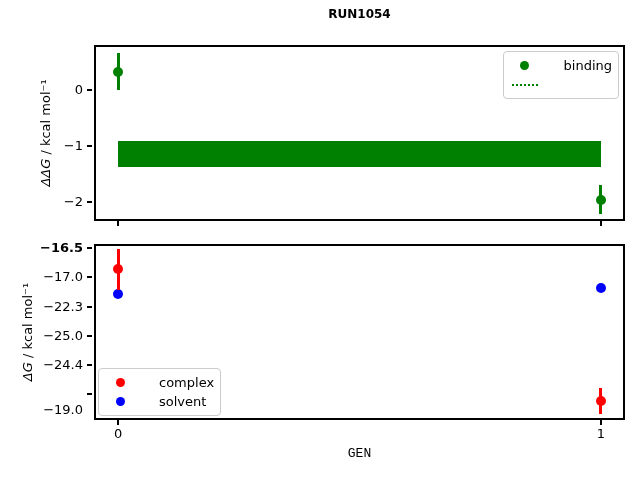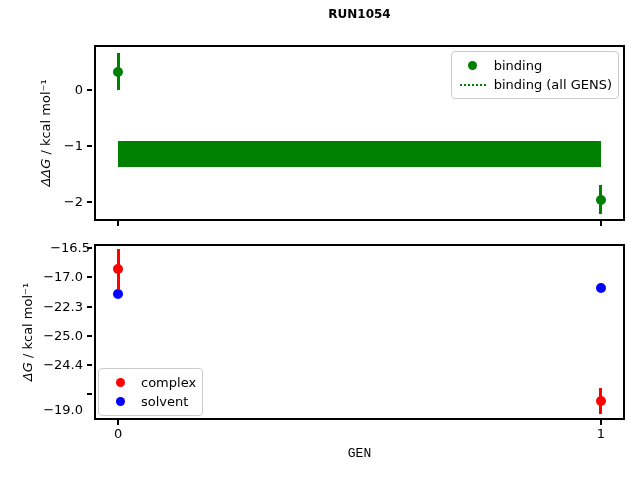--- a/index.html
+++ b/index.html
@@ -22,21 +22,21 @@
   .xticklabel{text-align:center;}
   .pt{position:absolute;width:10px;height:10px;border-radius:50%;}
   .errbar{position:absolute;}
   .band{position:absolute;}
   .legend{position:absolute;background:rgba(255,255,255,0.85);border:1px solid #cccccc;
     border-radius:4px;padding:4px 6px;}
   .legend-top{top:51px;right:21px;}
   .legend-bottom{top:368px;left:98px;}
   .legend-row{display:flex;align-items:center;height:19px;}
   .legend-marker{width:30px;display:flex;justify-content:center;align-items:center;}
-  .legend-label{font-size:13px;margin-left:6px;white-space:nowrap;}
+  .legend-label{font-size:13px;margin-left:24px;white-space:nowrap;}
   .dot{width:9px;height:9px;border-radius:50%;display:inline-block;}
   .green{background:#008000;} .blue{background:#0000ff;} .red{background:#ff0000;}
   .dotted-line{width:26px;height:0;border-top:2px dotted #008000;display:inline-block;}
 </style>
 </head>
 <body>
 
 <div class="figure" id="figure">
 
   <div class="title">RUN1054</div>
@@ -55,21 +55,20 @@
     <div class="legend-row">
       <span class="legend-marker">
           <span class="dot green"></span>
         </span>
       <span class="legend-label">binding</span>
     </div>
     <div class="legend-row">
       <span class="legend-marker">
           <span class="dotted-line"></span>
         </span>
-      <span class="legend-label">binding (all GENS)</span>
     </div>
   </div>
 
   <div class="legend legend-bottom">
     <div class="legend-row">
       <span class="legend-marker">
           <span class="dot red"></span>
         </span>
       <span class="legend-label">complex</span>
     </div>
@@ -96,21 +95,21 @@
     <div class="tick" style="left: 599.864px; top: 221px; width: 2px; height: 5px;"></div>
     <div class="errbar" style="left: 116.636px; top: 291.362px; width: 3px; height: 5.84718px; background: rgb(0, 0, 255);"></div>
     <div class="pt" style="left: 113.136px; top: 289.286px; background: rgb(0, 0, 255);"></div>
     <div class="errbar" style="left: 599.364px; top: 284.93px; width: 3px; height: 5.84718px; background: rgb(0, 0, 255);"></div>
     <div class="pt" style="left: 595.864px; top: 282.854px; background: rgb(0, 0, 255);"></div>
     <div class="errbar" style="left: 116.636px; top: 248.678px; width: 3px; height: 40.9302px; background: rgb(255, 0, 0);"></div>
     <div class="pt" style="left: 113.136px; top: 264.143px; background: rgb(255, 0, 0);"></div>
     <div class="errbar" style="left: 599.364px; top: 387.841px; width: 3px; height: 25.7276px; background: rgb(255, 0, 0);"></div>
     <div class="pt" style="left: 595.864px; top: 395.704px; background: rgb(255, 0, 0);"></div>
     <div class="tick" style="left: 87px; top: 247.093px; width: 5px; height: 2px;"></div>
-    <div class="ticklabel yticklabel" style="left: 37px; top: 240.093px; width: 53px;">−16.5</div>
+    <div class="ticklabel yticklabel" style="left: 30px; top: 240.093px; width: 53px; font-weight: bold;">−16.5</div>
     <div class="tick" style="left: 87px; top: 276.329px; width: 5px; height: 2px;"></div>
     <div class="ticklabel yticklabel" style="left: 30px; top: 269.329px; width: 53px;">−17.0</div>
     <div class="tick" style="left: 87px; top: 305.565px; width: 5px; height: 2px;"></div>
     <div class="ticklabel yticklabel" style="left: 30px; top: 298.565px; width: 53px;">−22.3</div>
     <div class="tick" style="left: 87px; top: 334.801px; width: 5px; height: 2px;"></div>
     <div class="ticklabel yticklabel" style="left: 30px; top: 327.801px; width: 53px;">−25.0</div>
     <div class="tick" style="left: 87px; top: 364.037px; width: 5px; height: 2px;"></div>
     <div class="ticklabel yticklabel" style="left: 30px; top: 357.037px; width: 53px;">−24.4</div>
     <div class="tick" style="left: 87px; top: 393.272px; width: 5px; height: 2px;"></div>
     <div class="ticklabel yticklabel" style="left: 30px; top: 386.272px; width: 53px; margin-top: 16px;">−19.0</div>

